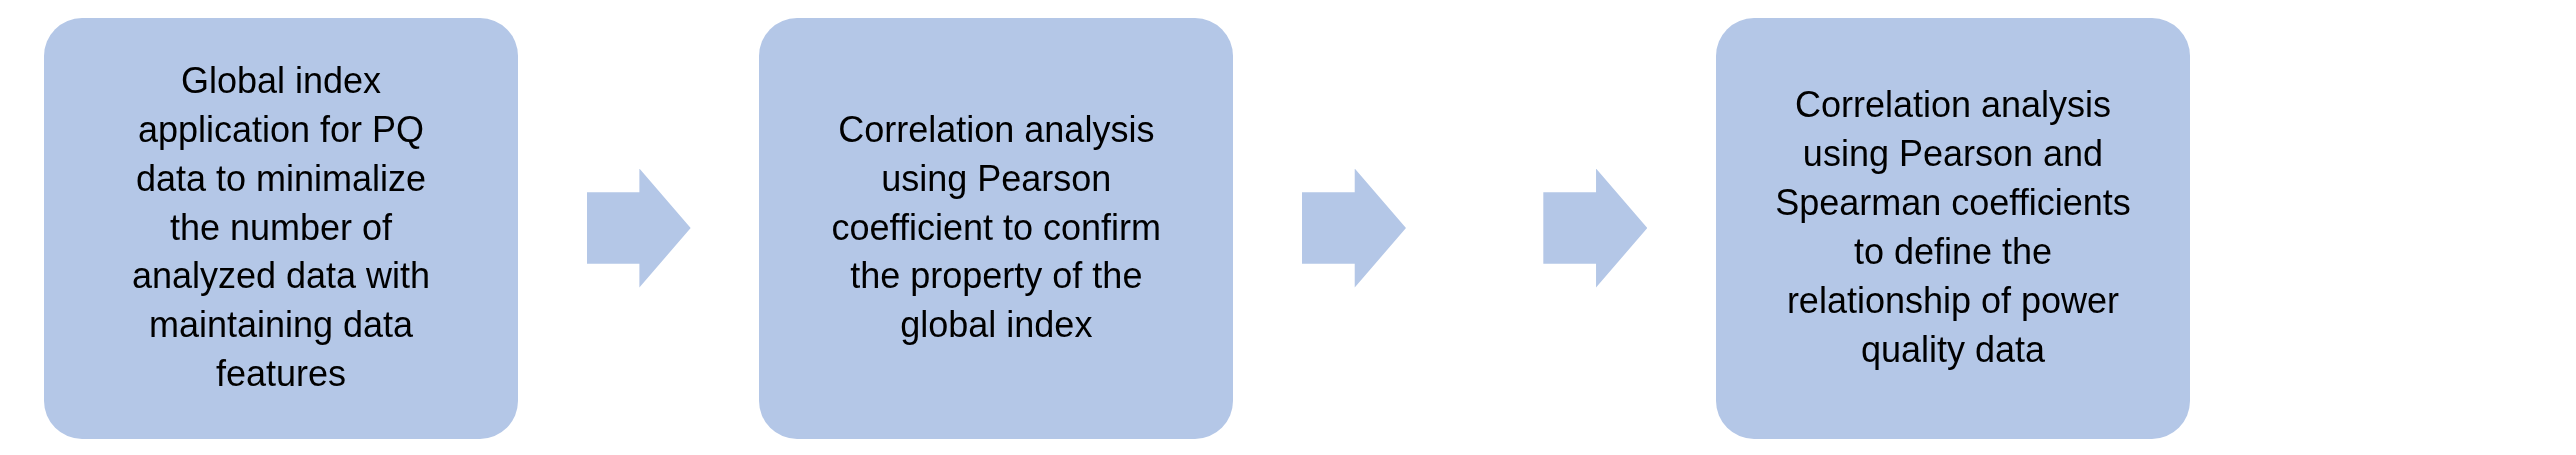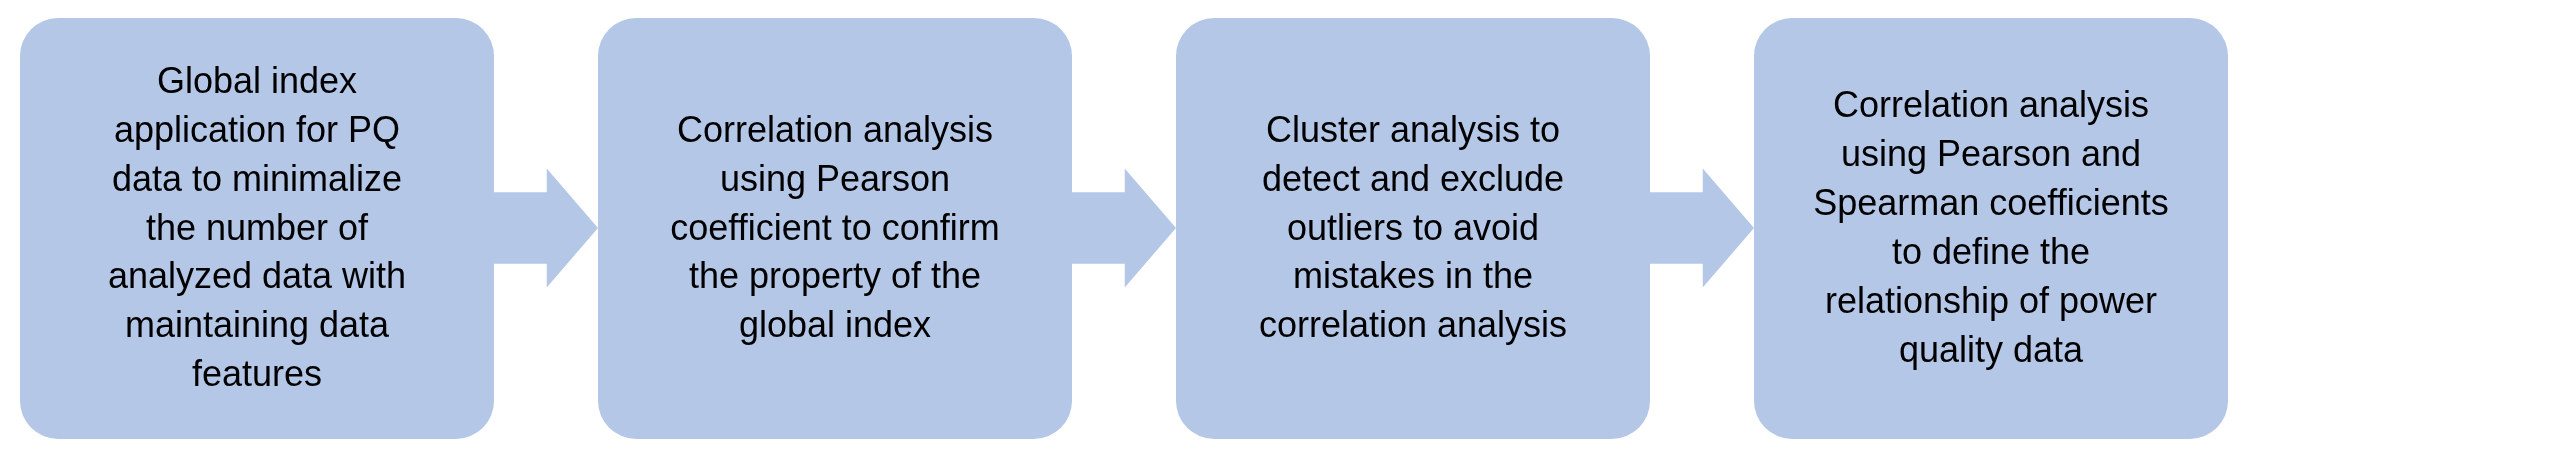--- a/index.html
+++ b/index.html
@@ -8,21 +8,21 @@
     background: #ffffff;
   }
   .canvas {
     position: relative;
     width: 2234px;
     height: 456px;
     background: var(--bg, #ffffff);
     display: flex;
     align-items: center;
     justify-content: space-between;
-    padding: 17px 20px;
+    padding: 17px 44px;
     box-sizing: border-box;
     font-family: "Liberation Sans", "DejaVu Sans", sans-serif;
   }
   .step {
     flex: 0 0 474px;
     height: 421px;
     background: var(--box-fill, #b4c7e7);
     border-radius: 38px;
     display: flex;
     align-items: center;
@@ -74,27 +74,20 @@
 using Pearson
 coefficient to confirm
 the property of the
 global index</div>
   </div>
 
   <div class="arrow-zone">
     <div class="block-arrow"></div>
   </div>
 
-  <div class="step">
-    <div class="step-label">Cluster analysis to
-detect and exclude
-outliers to avoid
-mistakes in the
-correlation analysis</div>
-  </div>
 
   <div class="arrow-zone">
     <div class="block-arrow"></div>
   </div>
 
   <div class="step">
     <div class="step-label">Correlation analysis
 using Pearson and
 Spearman coefficients
 to define the

